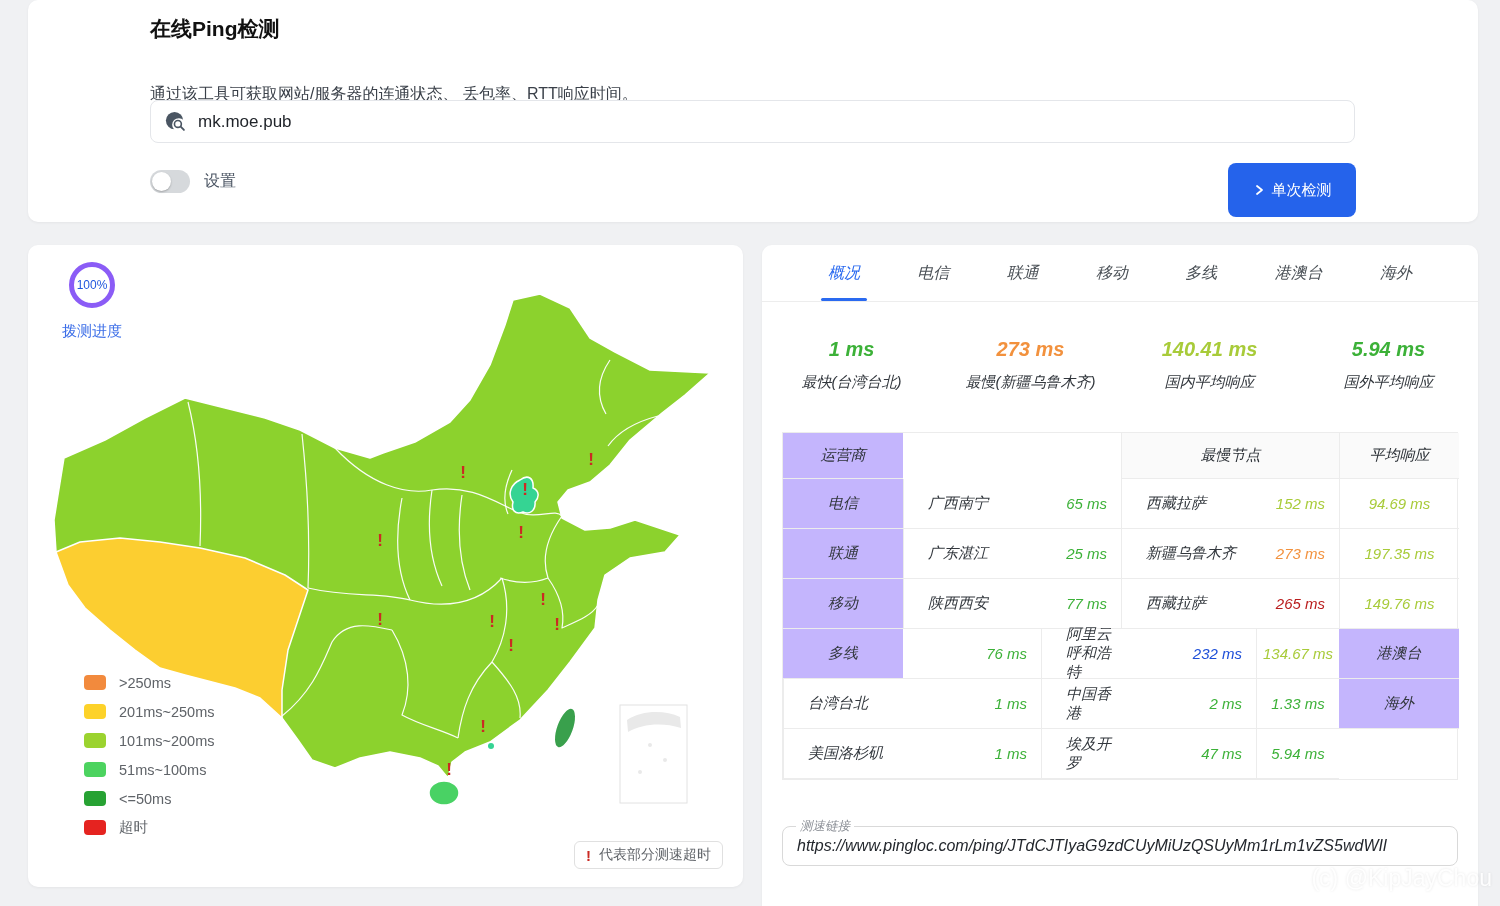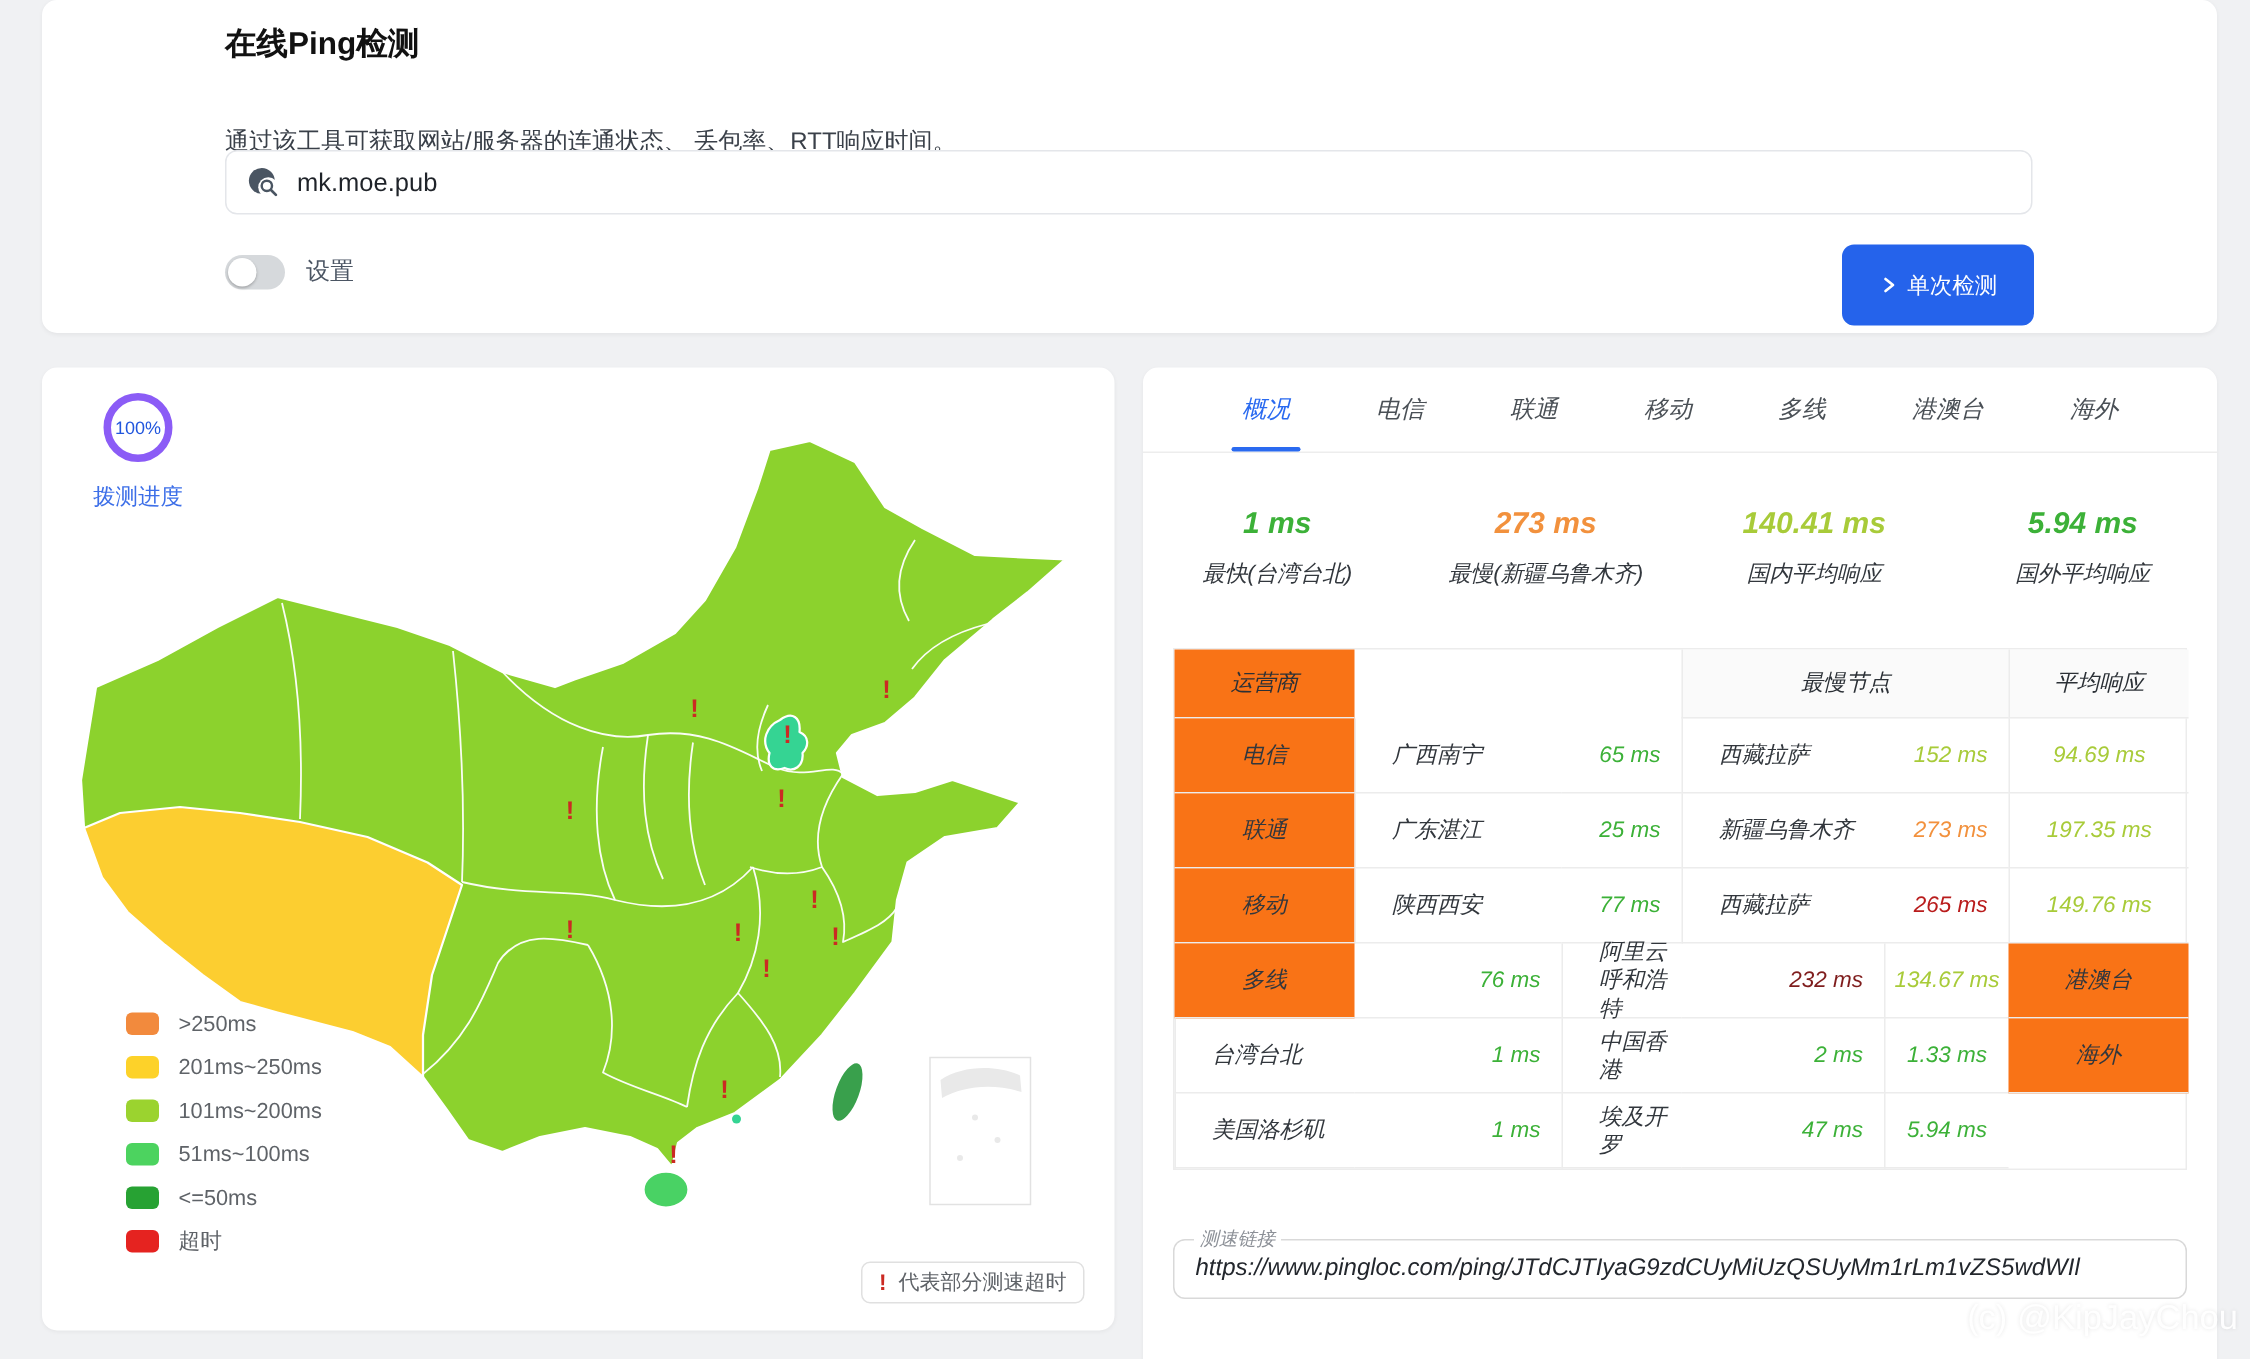--- a/index.html
+++ b/index.html
@@ -46,21 +46,21 @@
   .tab { font-size:16px; color:#4a5056; cursor:pointer; position:relative; height:100%; display:flex; align-items:center; }
   .tab.active { color:#2a6af0; }
   .tab.active::after { content:""; position:absolute; left:50%; transform:translateX(-50%); bottom:0; width:46px; height:3px; border-radius:2px; background:#2a6af0; }
   .stats { display:flex; margin-top:36px; }
   .stat { flex:1; text-align:center; }
   .stat-value { font-size:20px; font-weight:bold; }
   .stat-label { margin-top:12px; font-size:15px; color:#32373d; }
   .grid { position:absolute; left:20px; top:187px; width:676px; display:grid; grid-template-columns:120px 138px 80px 135px 83px 120px; border:1px solid #ececec; }
   .cell { display:flex; align-items:center; border-bottom:1px solid #ececec; font-size:15px; color:#32373d; height:50px; }
   .cell.th { height:46px; background:#fafafa; justify-content:center; font-weight:500; color:#2b3036; }
-  .cell.c1 { background:#f97316; justify-content:center; }
+  .cell.c1 { background:#c4b5fd; justify-content:center; }
   .cell.bl { border-left:1px solid #ececec; }
   .cell.name { padding-left:24px; }
   .cell.val { justify-content:flex-end; padding-right:14px; }
   .cell.avg { justify-content:center; }
   .link-box { position:absolute; left:20px; top:581px; width:676px; height:40px; border:1px solid #d9d9d9; border-radius:8px; display:flex; align-items:center; }
   .link-label { position:absolute; left:13px; top:-9px; background:#fff; padding:0 4px; font-size:12.5px; color:#8c9097; }
   .link-url { font-size:16px; color:#23272d; padding-left:14px; white-space:nowrap; overflow:hidden; width:100%; }
 
   .watermark { position:absolute; right:8px; top:865px; font-size:23px; color:rgba(255,255,255,.93); text-shadow:0 0 3px rgba(0,0,0,.10); }
 </style>
@@ -231,21 +231,21 @@
       <div class="cell avg bl" style="color: rgb(168, 203, 57);">197.35 ms</div>
       <div class="cell c1">移动</div>
       <div class="cell name bl">陕西西安</div>
       <div class="cell val" style="color: rgb(60, 177, 56);">77 ms</div>
       <div class="cell name bl">西藏拉萨</div>
       <div class="cell val" style="color: #b91c1c;">265 ms</div>
       <div class="cell avg bl" style="color: rgb(168, 203, 57);">149.76 ms</div>
       <div class="cell c1">多线</div>
       <div class="cell val" style="color: rgb(60, 177, 56); text-align: right;">76 ms</div>
       <div class="cell name bl">阿里云呼和浩特</div>
-      <div class="cell val" style="color: #7f1d1d;">232 ms</div>
+      <div class="cell val" style="color: #1d4ed8;">232 ms</div>
       <div class="cell avg bl" style="color: rgb(168, 203, 57);">134.67 ms</div>
       <div class="cell c1">港澳台</div>
       <div class="cell name bl">台湾台北</div>
       <div class="cell val" style="color: rgb(60, 177, 56);">1 ms</div>
       <div class="cell name bl">中国香港</div>
       <div class="cell val" style="color: rgb(60, 177, 56);">2 ms</div>
       <div class="cell avg bl" style="color: rgb(60, 177, 56);">1.33 ms</div>
       <div class="cell c1">海外</div>
       <div class="cell name bl">美国洛杉矶</div>
       <div class="cell val" style="color: rgb(60, 177, 56);">1 ms</div>

